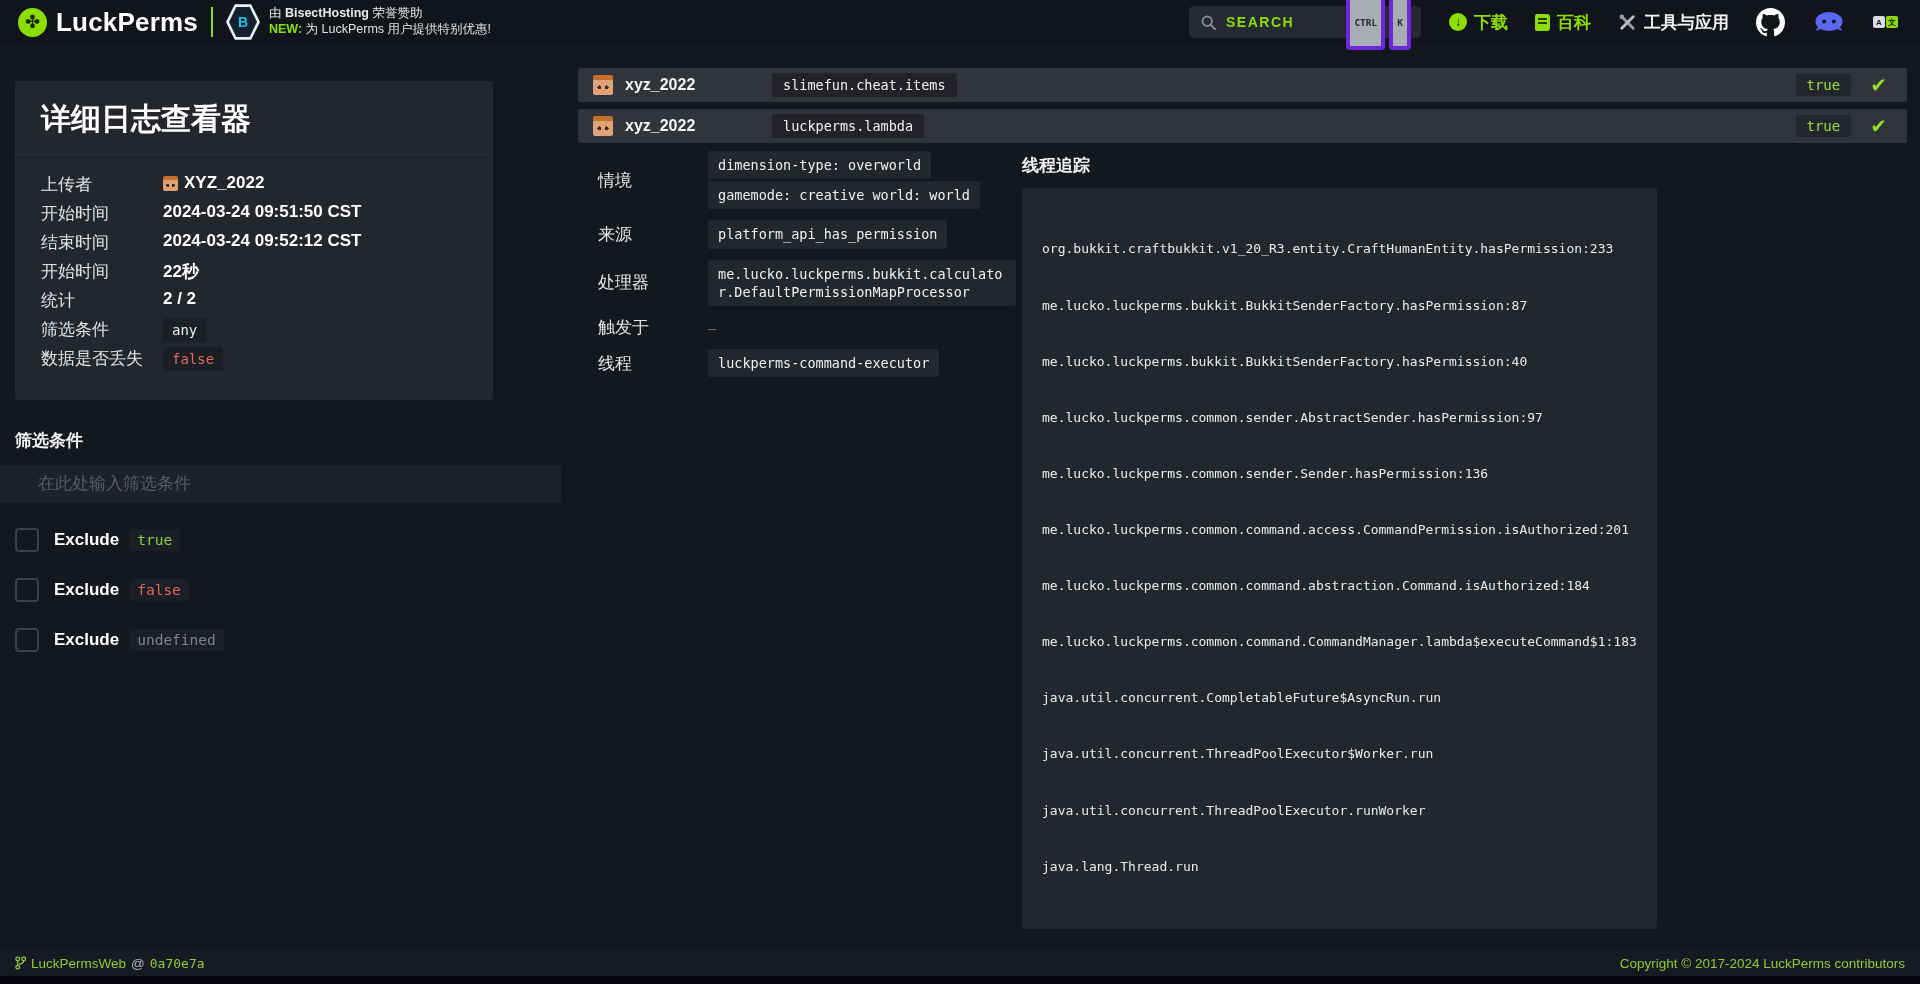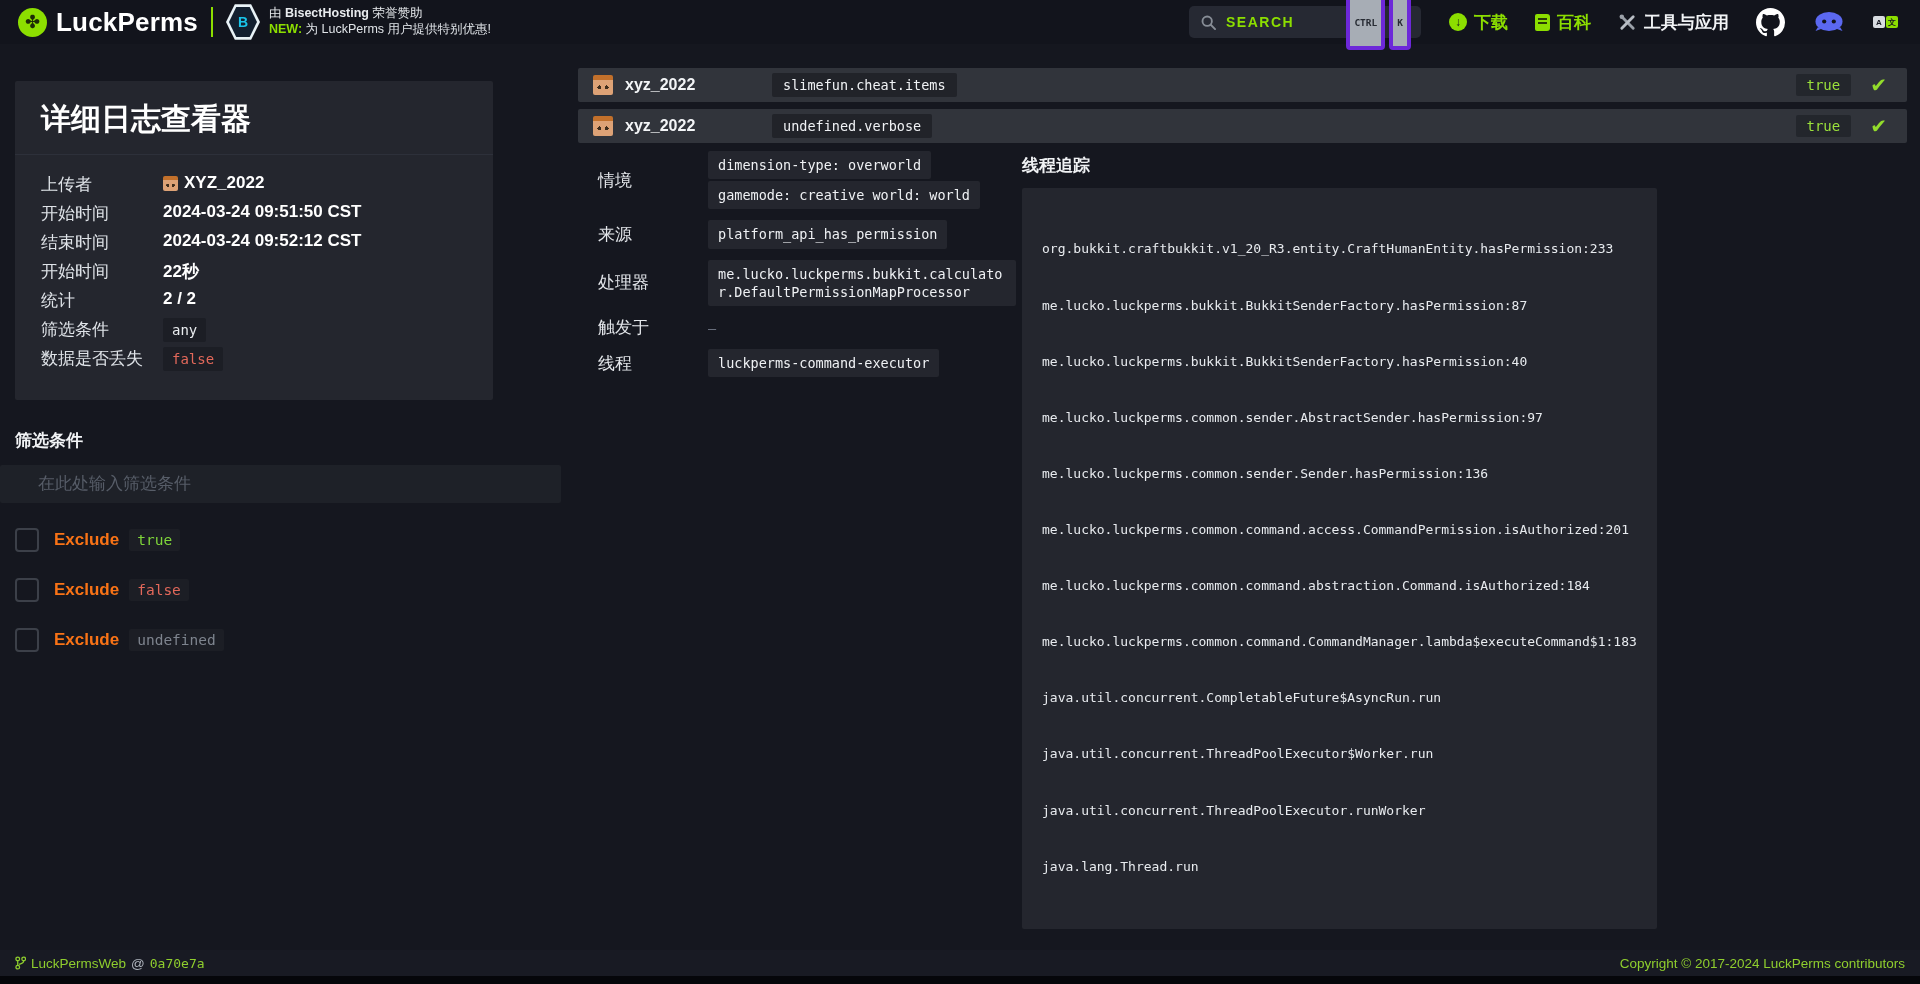--- a/index.html
+++ b/index.html
@@ -86,21 +86,21 @@
 
   .filter-heading { margin:29px 0 0 15px; font-size:17px; font-weight:600; color:#f2f4f6; }
   .filter-input {
     margin-top:13px; width:561px; height:38px; background:#1e2128; border:none; outline:none;
     color:#e8ebee; font-size:17px; padding:0 14px 0 38px; border-radius:2px;
     font-family:"Liberation Sans","DejaVu Sans",sans-serif;
   }
   .filter-input::placeholder { color:#575d68; opacity:1; }
   .exclude-row { display:flex; align-items:center; margin:24px 0 0 15px; height:26px; cursor:pointer; }
   .checkbox { width:24px; height:24px; border:2px solid #3c4049; border-radius:4px; background:transparent; flex:0 0 auto; }
-  .exclude-label { margin-left:15px; font-size:17px; font-weight:600; color:#f97316; }
+  .exclude-label { margin-left:15px; font-size:17px; font-weight:600; color:#ffffff; }
   .exclude-val { margin-left:10px; font-family:"DejaVu Sans Mono",monospace; font-size:14.5px;
     background:#1c1e25; padding:3px 8px; border-radius:2px; }
   .val-true { color:#7fd53a; }
   .val-false { color:#e2685a; }
   .val-undefined { color:#7e848e; }
 
   
   .main { position:absolute; left:578px; top:68px; width:1329px; }
   .entry {
     height:34px; background:#31343b; border-radius:2px; display:flex; align-items:center;
@@ -273,21 +273,21 @@
     <span class="avatar"></span>
     <span class="entry-name">xyz_2022</span>
     <span class="perm-badge">slimefun.cheat.items</span>
     <span class="entry-spacer"></span>
     <span class="result-badge">true</span>
     <span class="check">✔</span>
   </div>
   <div class="entry">
     <span class="avatar"></span>
     <span class="entry-name">xyz_2022</span>
-    <span class="perm-badge">undefined.verbose</span>
+    <span class="perm-badge">luckperms.lambda</span>
     <span class="entry-spacer"></span>
     <span class="result-badge">true</span>
     <span class="check">✔</span>
   </div>
 
   <div class="detail">
     <div class="fields">
       <div class="field-row">
         <span class="field-label">情境</span>
         <span class="field-value">

